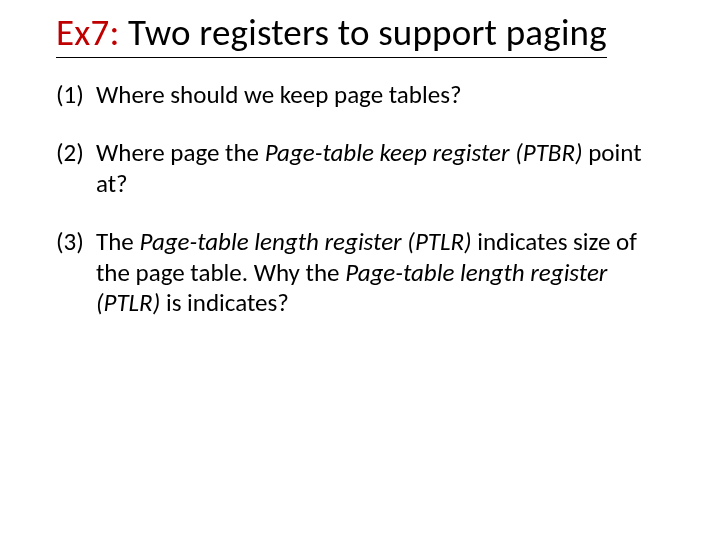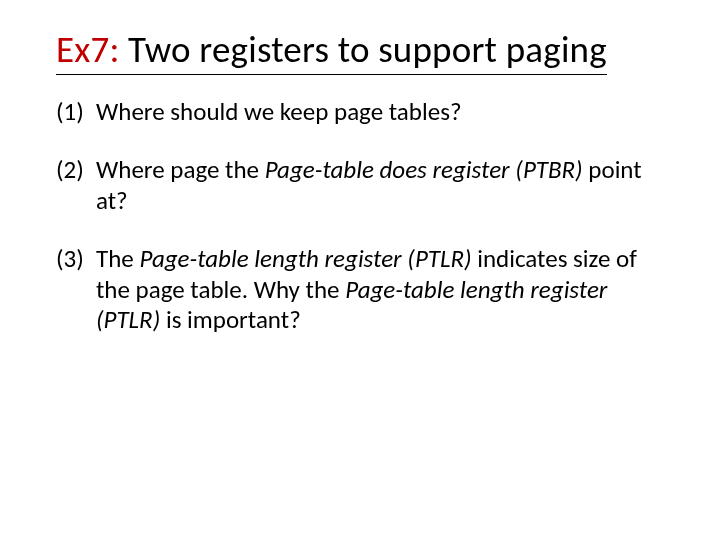--- a/index.html
+++ b/index.html
@@ -8,21 +8,21 @@
     width: 720px;
     height: 540px;
     background: #ffffff;
     font-family: Calibri, "Segoe UI", Arial, sans-serif;
     color: #000000;
   }
   .slide {
     box-sizing: border-box;
     width: 720px;
     height: 540px;
-    padding: 29px 56px 0 56px;
+    padding: 12px 56px 0 56px;
   }
   .title {
     font-size: 37px;
     line-height: 1.15;
     margin: 0 0 22px 0;
     font-weight: 400;
     border-bottom: 1px solid #000;
     padding-bottom: 2px;
     display: inline-block;
     letter-spacing: 0.2px;
@@ -66,25 +66,25 @@
     <div class="item">
       <div class="num">(1)</div>
       <div class="body">
         <span>Where should we keep page tables?</span>
       </div>
     </div>
 
     <div class="item">
       <div class="num">(2)</div>
       <div class="body">
-        <span>Where page the </span><span class="ital">Page-table does register (PTBR)</span><span> point at?</span>
+        <span>Where page the </span><span class="ital">Page-table keep register (PTBR)</span><span> point at?</span>
       </div>
     </div>
 
     <div class="item">
       <div class="num">(3)</div>
       <div class="body">
-        <span>The </span><span class="ital">Page-table length register (PTLR)</span><span> indicates size of the page table. Why the </span><span class="ital">Page-table length register (PTLR)</span><span> is important?</span>
+        <span>The </span><span class="ital">Page-table length register (PTLR)</span><span> indicates size of the page table. Why the </span><span class="ital">Page-table length register (PTLR)</span><span> is indicates?</span>
       </div>
     </div>
 
   </div>
 </div>
 
 </body></html>

